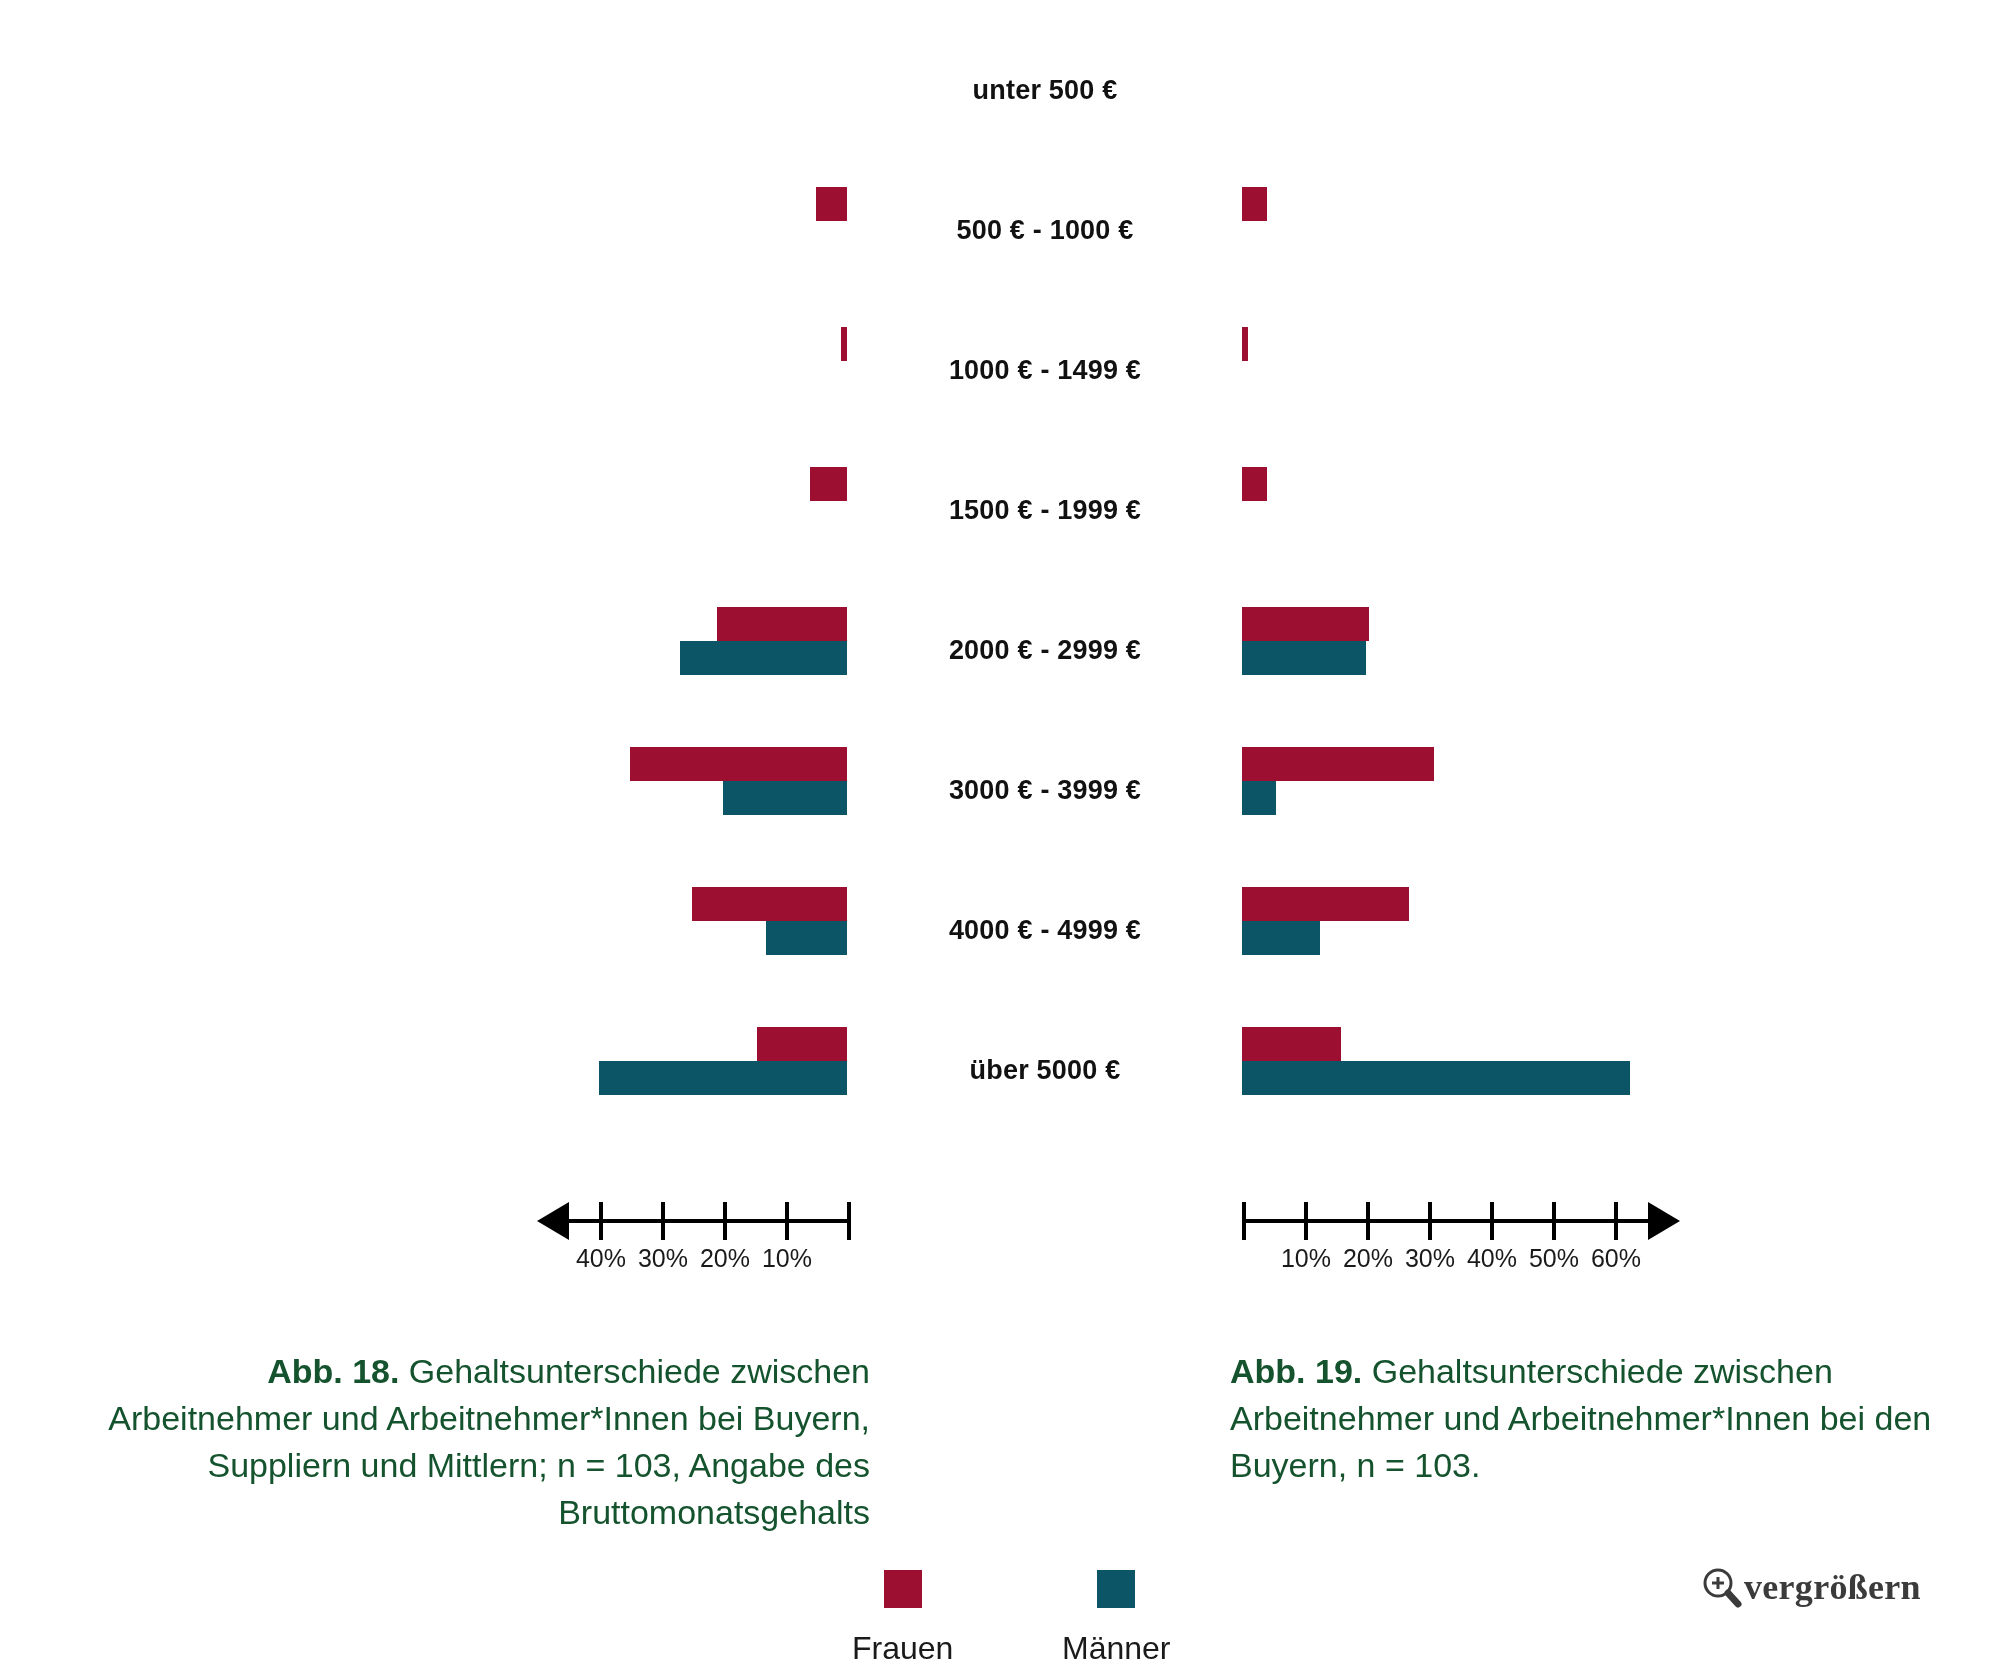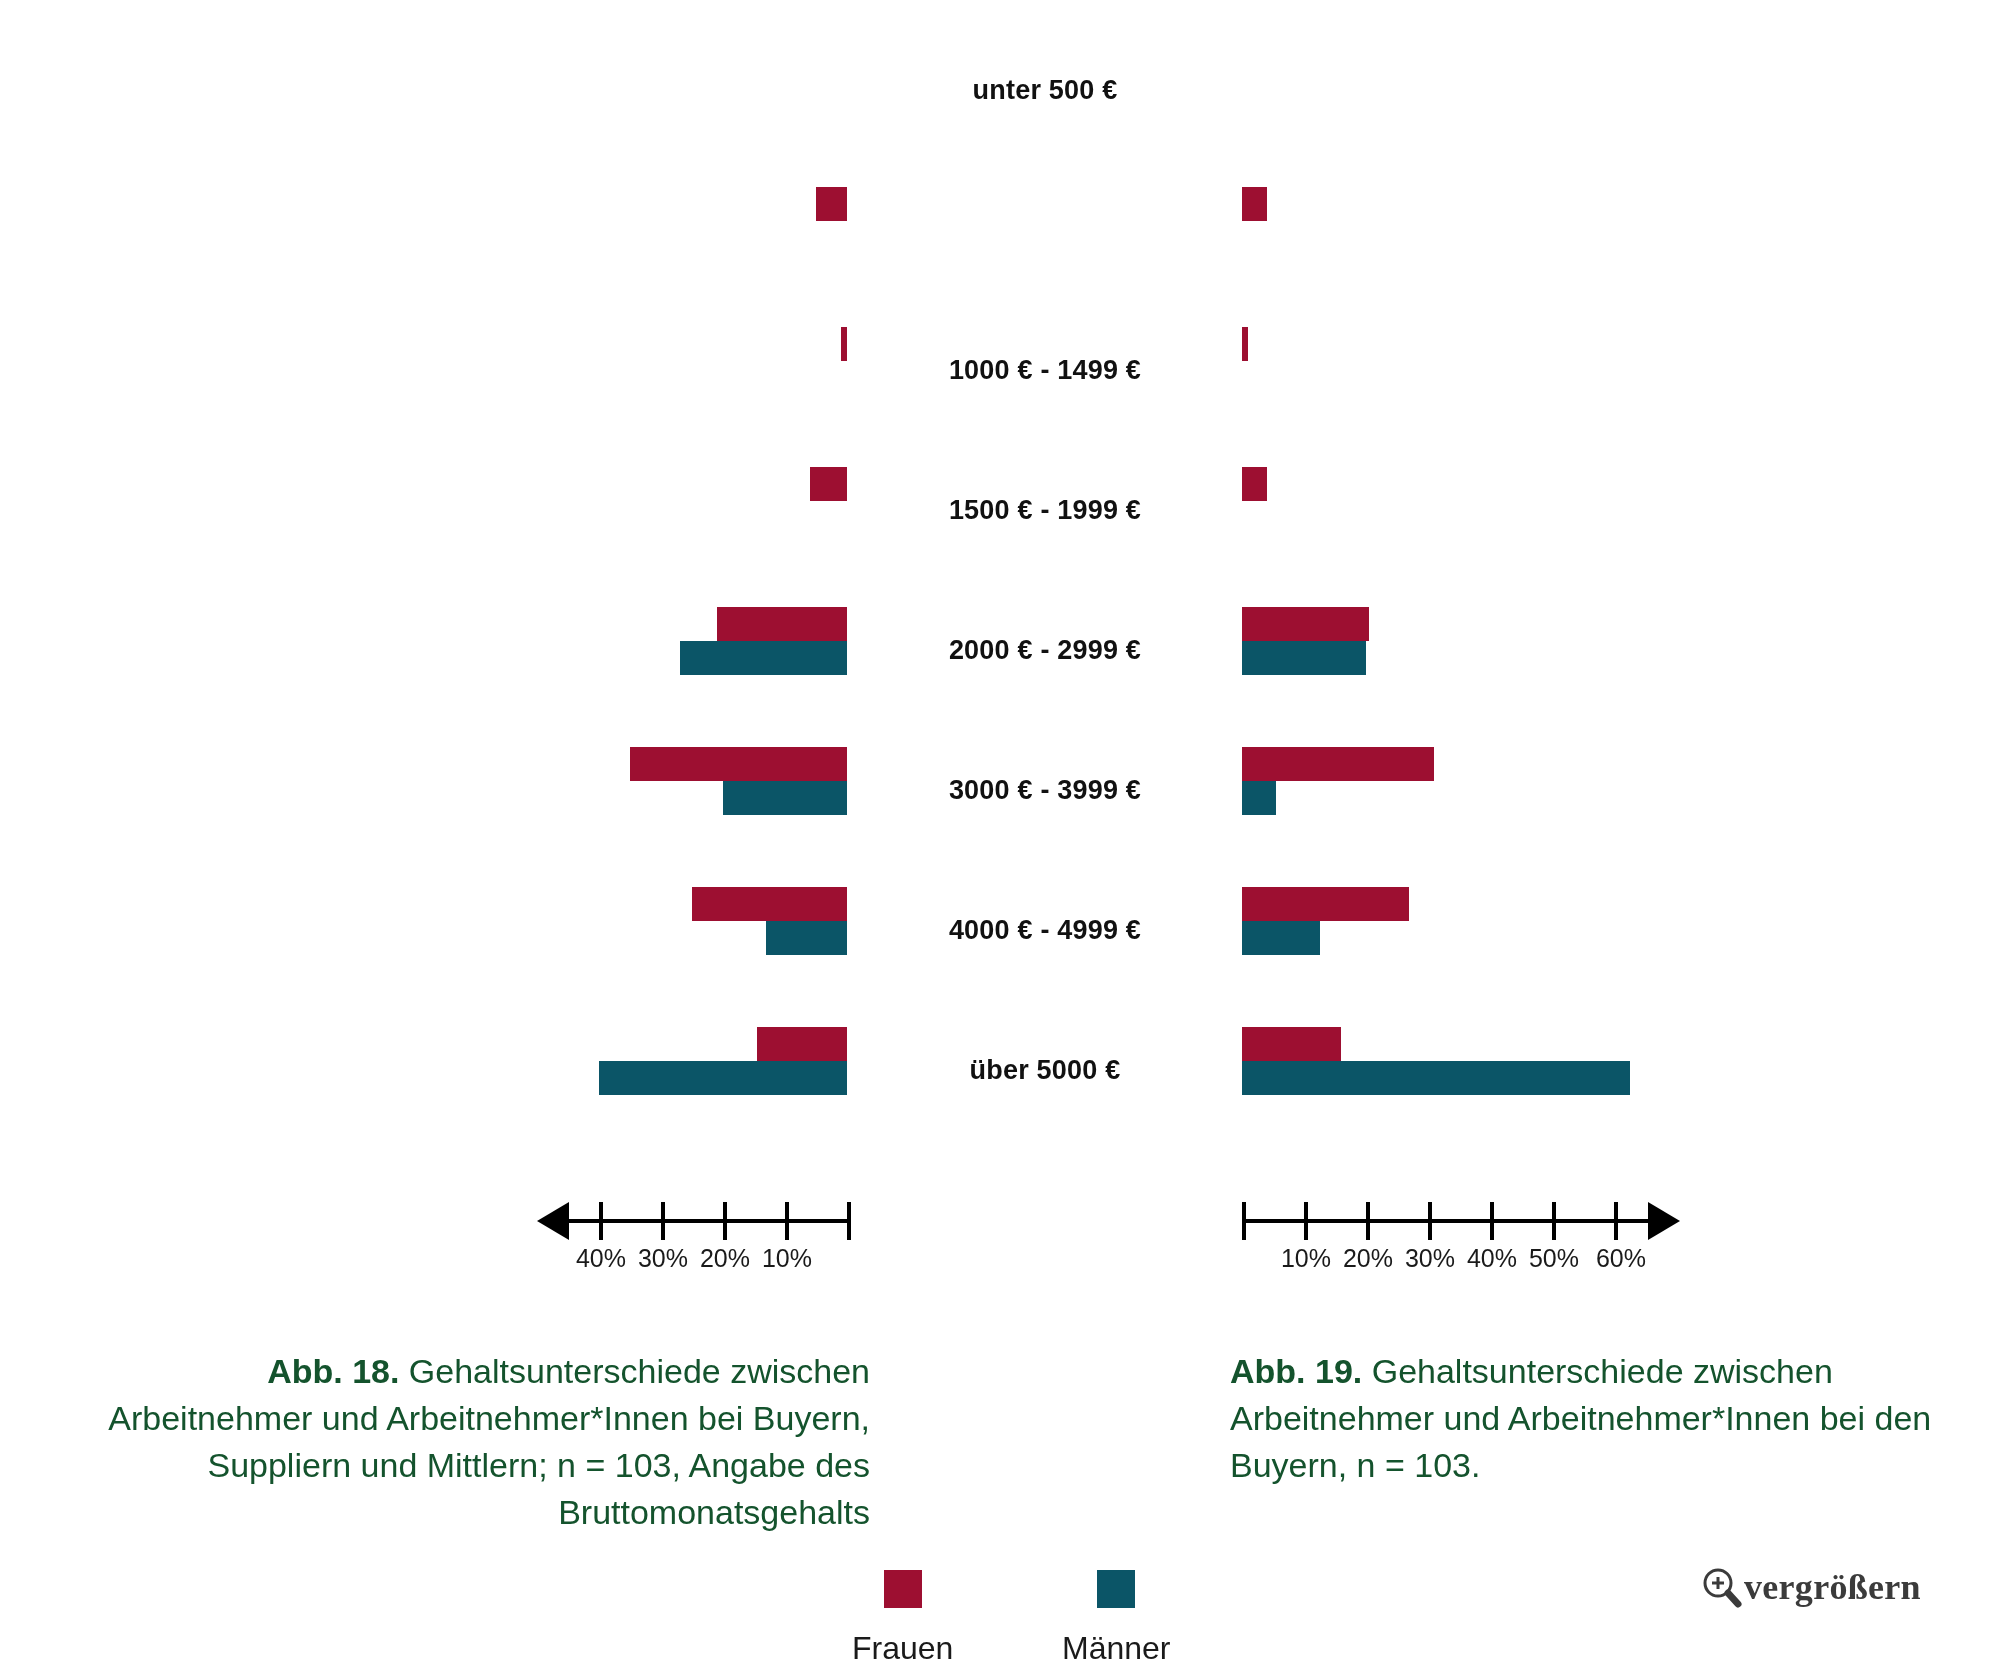--- a/index.html
+++ b/index.html
@@ -203,20 +203,21 @@
       <div class="bars-right"></div>
       <div class="cat-label">unter 500 €</div>
     </div>
     <div class="row" style="top: 160px;">
       <div class="bars-left">
         <div class="bar women" style="width: 31px;"></div>
       </div>
       <div class="bars-right">
         <div class="bar women" style="width: 24.8px;"></div>
       </div>
+      <div class="cat-label">500 € - 1000 €</div>
     </div>
     <div class="row" style="top: 300px;">
       <div class="bars-left">
         <div class="bar women" style="width: 6.2px;"></div>
       </div>
       <div class="bars-right">
         <div class="bar women" style="width: 6.2px;"></div>
       </div>
       <div class="cat-label">1000 € - 1499 €</div>
     </div>
@@ -296,21 +297,21 @@
     <div class="tick-label" style="left: 64px;">10%</div>
     <div class="tick" style="left: 124px;"></div>
     <div class="tick-label" style="left: 126px;">20%</div>
     <div class="tick" style="left: 186px;"></div>
     <div class="tick-label" style="left: 188px;">30%</div>
     <div class="tick" style="left: 248px;"></div>
     <div class="tick-label" style="left: 250px;">40%</div>
     <div class="tick" style="left: 310px;"></div>
     <div class="tick-label" style="left: 312px;">50%</div>
     <div class="tick" style="left: 372px;"></div>
-    <div class="tick-label" style="left: 364px; text-align: right;">60%</div>
+    <div class="tick-label" style="left: 374px;">60%</div>
   </div>
 
 <div class="caption" id="caption-left">
   <b>Abb. 18.</b><span> Gehaltsunterschiede zwischen Arbeitnehmer und Arbeitnehmer*Innen bei Buyern, Suppliern und Mittlern; n = 103, Angabe des Bruttomonatsgehalts</span>
 </div>
 <div class="caption" id="caption-right">
   <b>Abb. 19.</b><span> Gehaltsunterschiede zwischen Arbeitnehmer und Arbeitnehmer*Innen bei den Buyern, n = 103.</span>
 </div>
 
 <div id="legend">

